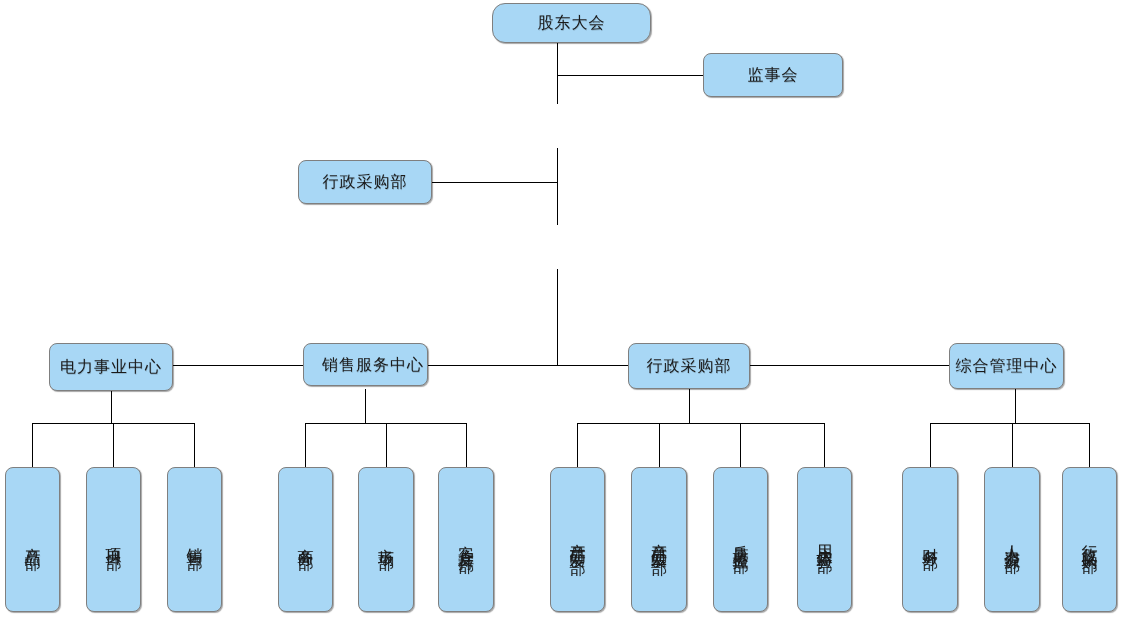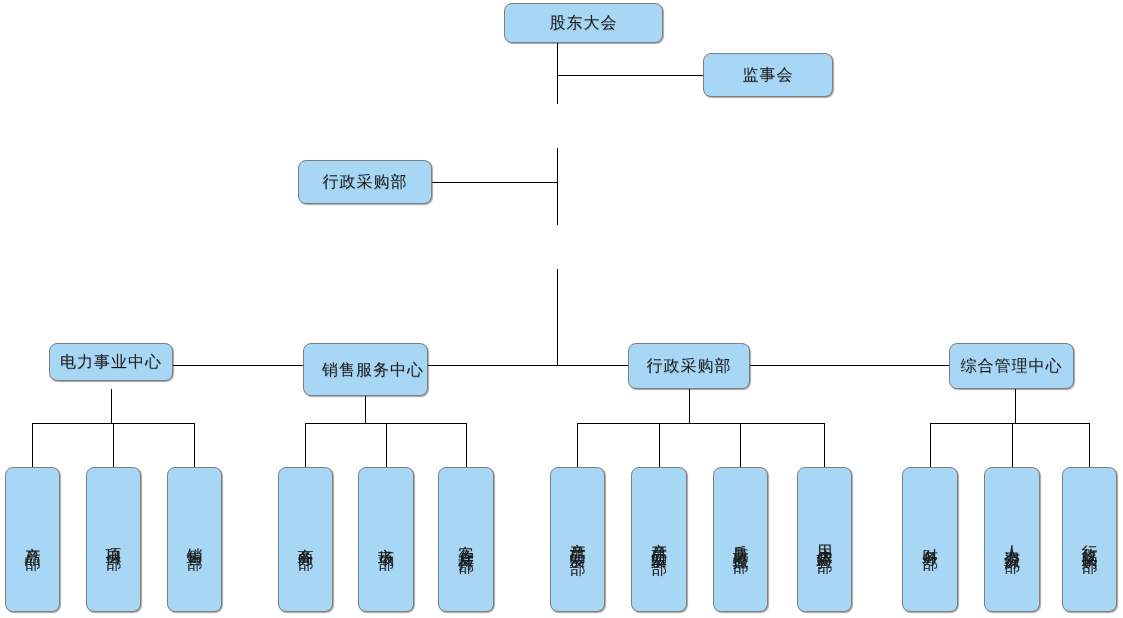--- a/index.html
+++ b/index.html
@@ -95,44 +95,44 @@
   <div class="vline" style="left:659px; top:423px; height:44px;"></div>
   <div class="vline" style="left:740px; top:423px; height:44px;"></div>
   <div class="vline" style="left:824px; top:423px; height:44px;"></div>
 
   <div class="vline" style="left:1015px; top:389px; height:34px;"></div>
   <div class="hline" style="left:930px; top:423px; width:160px;"></div>
   <div class="vline" style="left:930px; top:423px; height:44px;"></div>
   <div class="vline" style="left:1012px; top:423px; height:44px;"></div>
   <div class="vline" style="left:1089px; top:423px; height:44px;"></div>
 
-  <div class="node" style="left:504px; top:3px; width:159px; height:40px;">
+  <div class="node" style="left:492px; top:3px; width:159px; height:40px;border-radius:13px;">
     <span class="lbl">股东大会</span>
   </div>
 
-  <div class="node" style="left:703px; top:53px; width:130px; height:44px;">
+  <div class="node" style="left:703px; top:53px; width:140px; height:44px;">
     <span class="lbl">监事会</span>
   </div>
 
 
   <div class="node" style="left:298px; top:160px; width:134px; height:44px;">
     <span class="lbl">行政采购部</span>
   </div>
 
 
-  <div class="node" style="left:49px; top:343px; width:124px; height:38px;">
+  <div class="node" style="left:49px; top:343px; width:124px; height:48px;">
     <span class="lbl">电力事业中心</span>
   </div>
-  <div class="node" style="left:303px; top:343px; width:125px; height:53px;padding-left:15px;">
+  <div class="node" style="left:303px; top:343px; width:125px; height:43px;padding-left:15px;">
     <span class="lbl">销售服务中心</span>
   </div>
   <div class="node" style="left:628px; top:343px; width:122px; height:46px;">
     <span class="lbl">行政采购部</span>
   </div>
-  <div class="node" style="left:949px; top:343px; width:125px; height:46px;">
+  <div class="node" style="left:949px; top:343px; width:115px; height:46px;">
     <span class="lbl">综合管理中心</span>
   </div>
 
   <div class="node vert" style="left:5px; top:467px; width:55px; height:145px;">
     <span class="lbl">产品部</span>
   </div>
   <div class="node vert" style="left:86px; top:467px; width:55px; height:145px;">
     <span class="lbl">项目部</span>
   </div>
   <div class="node vert" style="left:167px; top:467px; width:55px; height:145px;">

